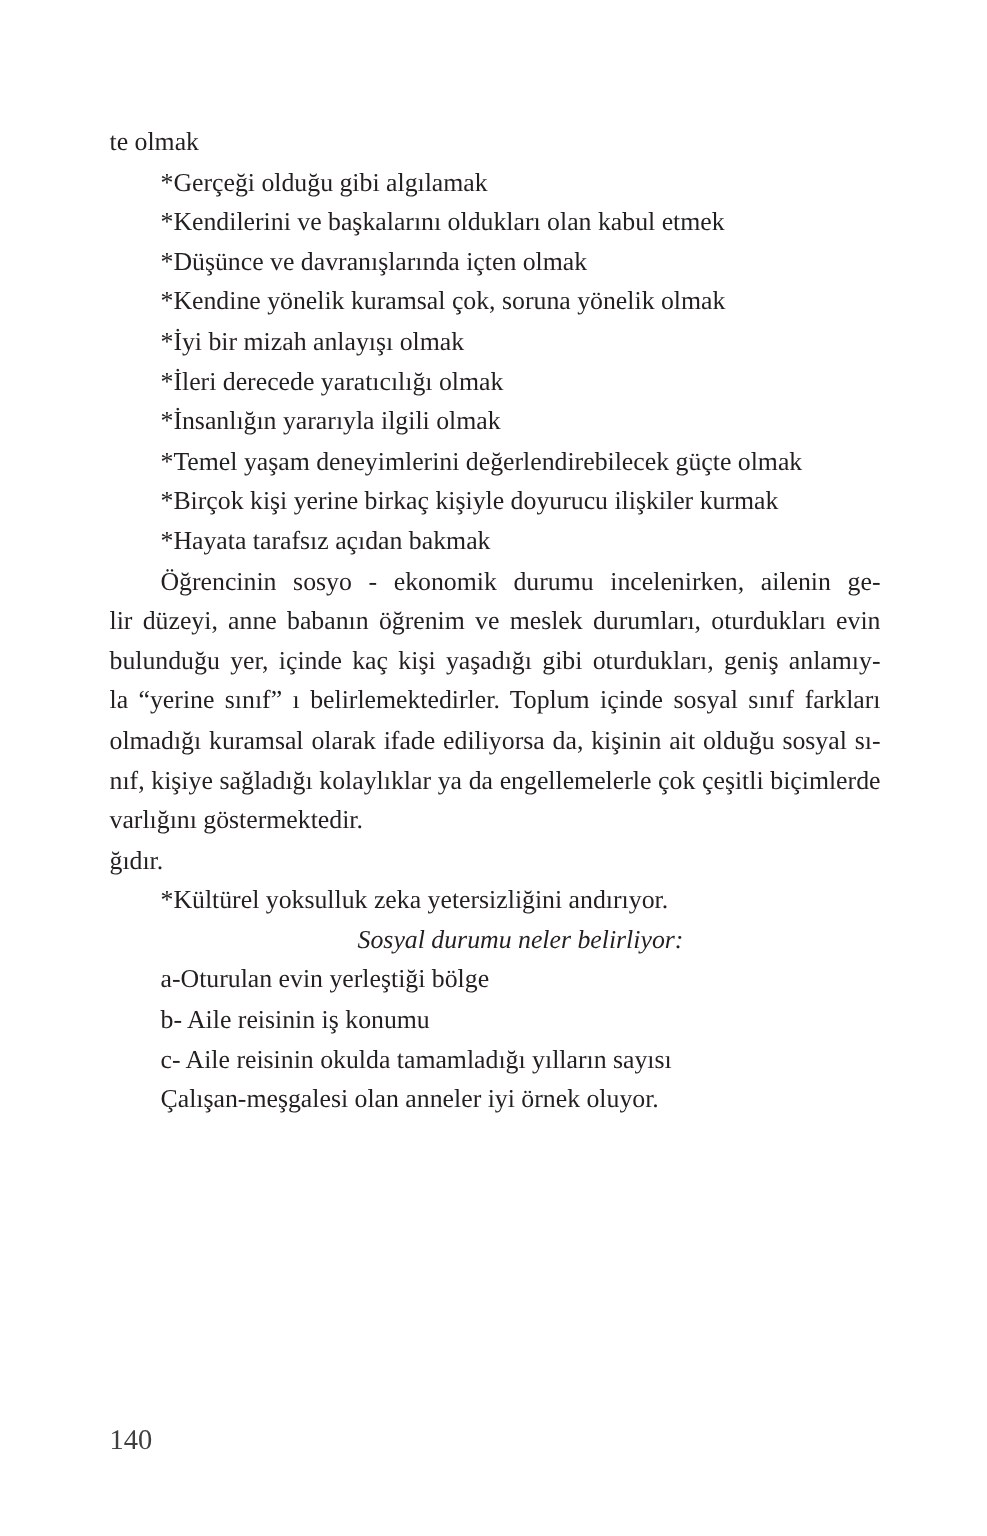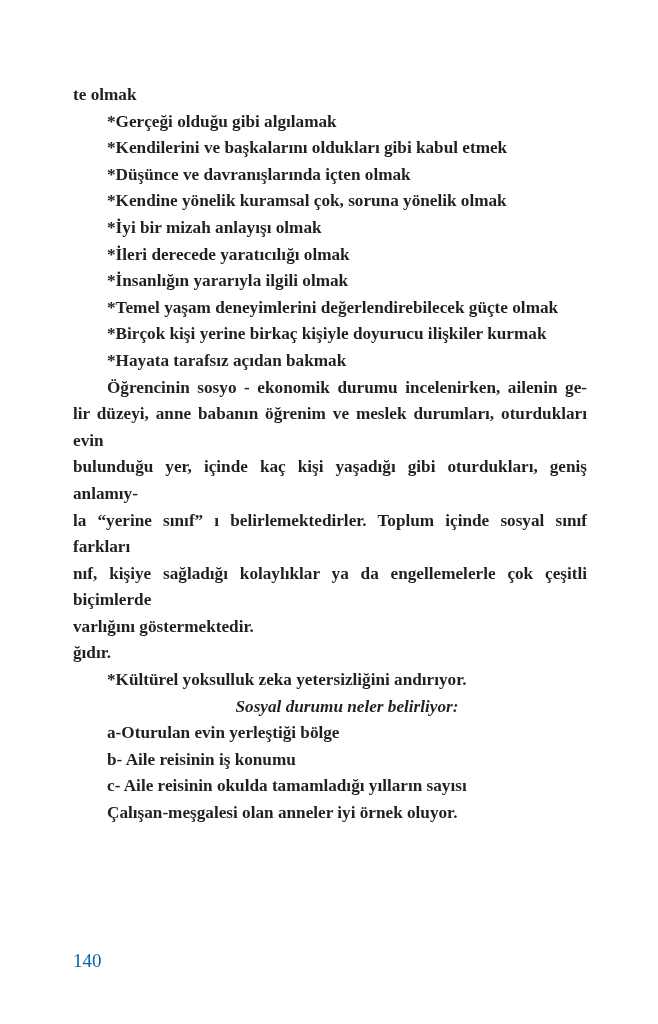--- a/index.html
+++ b/index.html
@@ -7,64 +7,65 @@
   .page {
     position: absolute;
     left: 73px;
     top: 82px;
     width: 514px;
     font-family: "Liberation Serif", "DejaVu Serif", serif;
     font-size: 17.2px;
     line-height: 26.6px;
     color: #231f20;
   }
-  .line { display: block; white-space: nowrap; font-weight: bold; }
+  .line { display: block; white-space: nowrap; }
   .indent { padding-left: 34px; }
   .justify {
     text-align: justify;
     text-align-last: justify;
     white-space: normal;
   }
   .bold { font-weight: bold; }
   .italic { font-style: italic; text-align: center; }
   .gap { height: 26.6px; }
   .page-number {
     position: absolute;
     left: 73px;
     top: 950px;
     font-family: "Liberation Serif", "DejaVu Serif", serif;
     font-size: 19px;
-    color: #0369a1;
+    color: #404040;
   }
 </style>
 </head>
 <body>
 
 <div class="page">
   <span class="line">te olmak</span>
 
   <div>
     <span class="line indent">*Gerçeği olduğu gibi algılamak</span>
-    <span class="line indent">*Kendilerini ve başkalarını oldukları gibi kabul etmek</span>
+    <span class="line indent">*Kendilerini ve başkalarını oldukları olan kabul etmek</span>
     <span class="line indent">*Düşünce ve davranışlarında içten olmak</span>
     <span class="line indent">*Kendine yönelik kuramsal çok, soruna yönelik olmak</span>
     <span class="line indent">*İyi bir mizah anlayışı olmak</span>
     <span class="line indent">*İleri derecede yaratıcılığı olmak</span>
     <span class="line indent">*İnsanlığın yararıyla ilgili olmak</span>
     <span class="line indent">*Temel yaşam deneyimlerini değerlendirebilecek güçte olmak</span>
     <span class="line indent">*Birçok kişi yerine birkaç kişiyle doyurucu ilişkiler kurmak</span>
     <span class="line indent">*Hayata tarafsız açıdan bakmak</span>
   </div>
 
 
   <div>
     <span class="line indent justify">Öğrencinin sosyo - ekonomik durumu incelenirken, ailenin ge-</span>
     <span class="line justify">lir düzeyi, anne babanın öğrenim ve meslek durumları, oturdukları evin</span>
     <span class="line justify">bulunduğu yer, içinde kaç kişi yaşadığı gibi oturdukları, geniş anlamıy-</span>
     <span class="line justify">la “yerine sınıf” ı belirlemektedirler. Toplum içinde sosyal sınıf farkları</span>
+    <span class="line justify">olmadığı kuramsal olarak ifade ediliyorsa da, kişinin ait olduğu sosyal sı-</span>
     <span class="line justify">nıf, kişiye sağladığı kolaylıklar ya da engellemelerle çok çeşitli biçimlerde</span>
     <span class="line">varlığını göstermektedir.</span>
   </div>
 
   <div>
     <span class="line">ğıdır.</span>
   </div>
 
   <span class="line indent">*Kültürel yoksulluk zeka yetersizliğini andırıyor.</span>
   <span class="line indent italic">Sosyal durumu neler belirliyor:</span>

